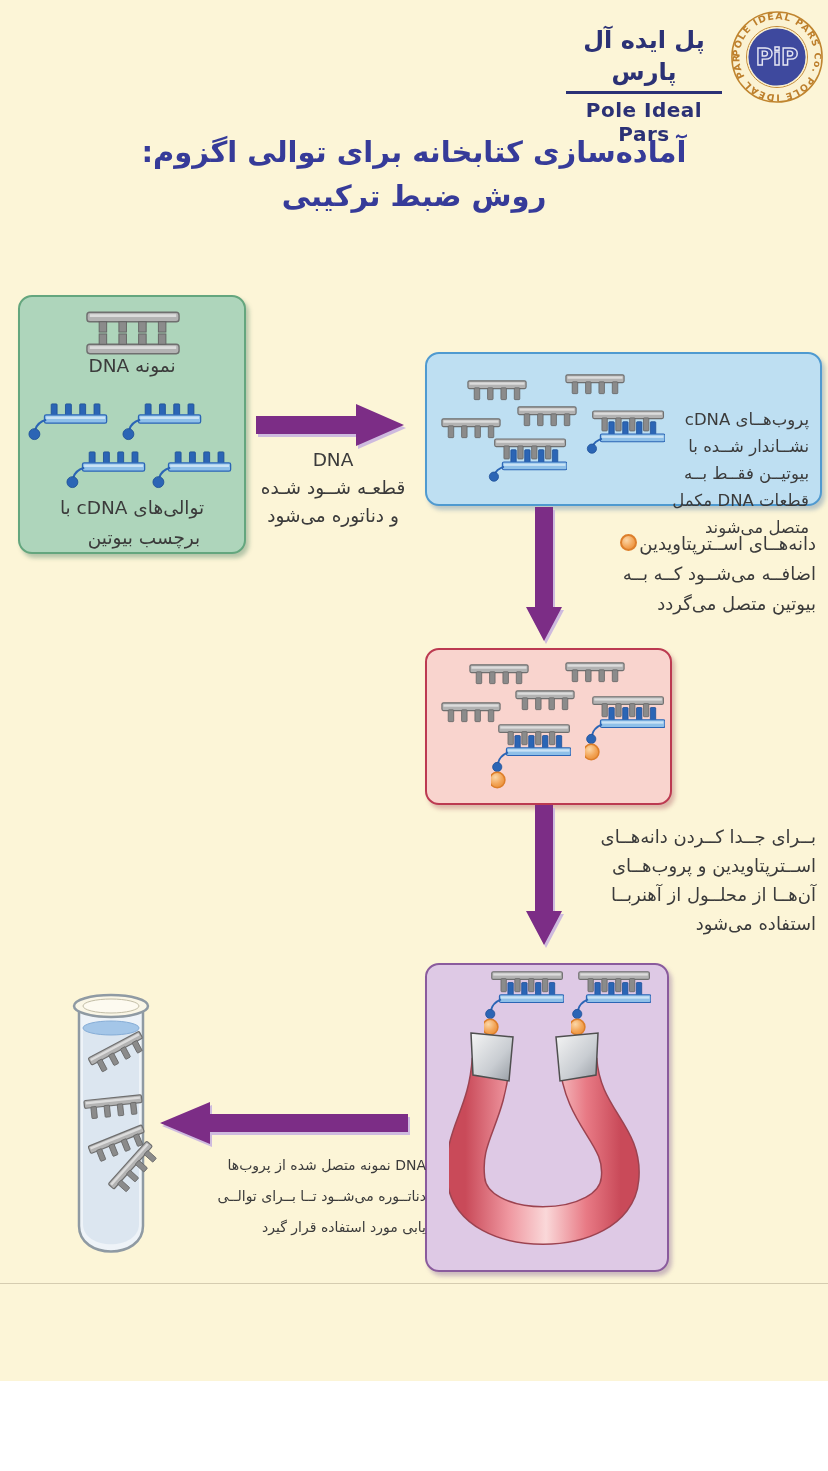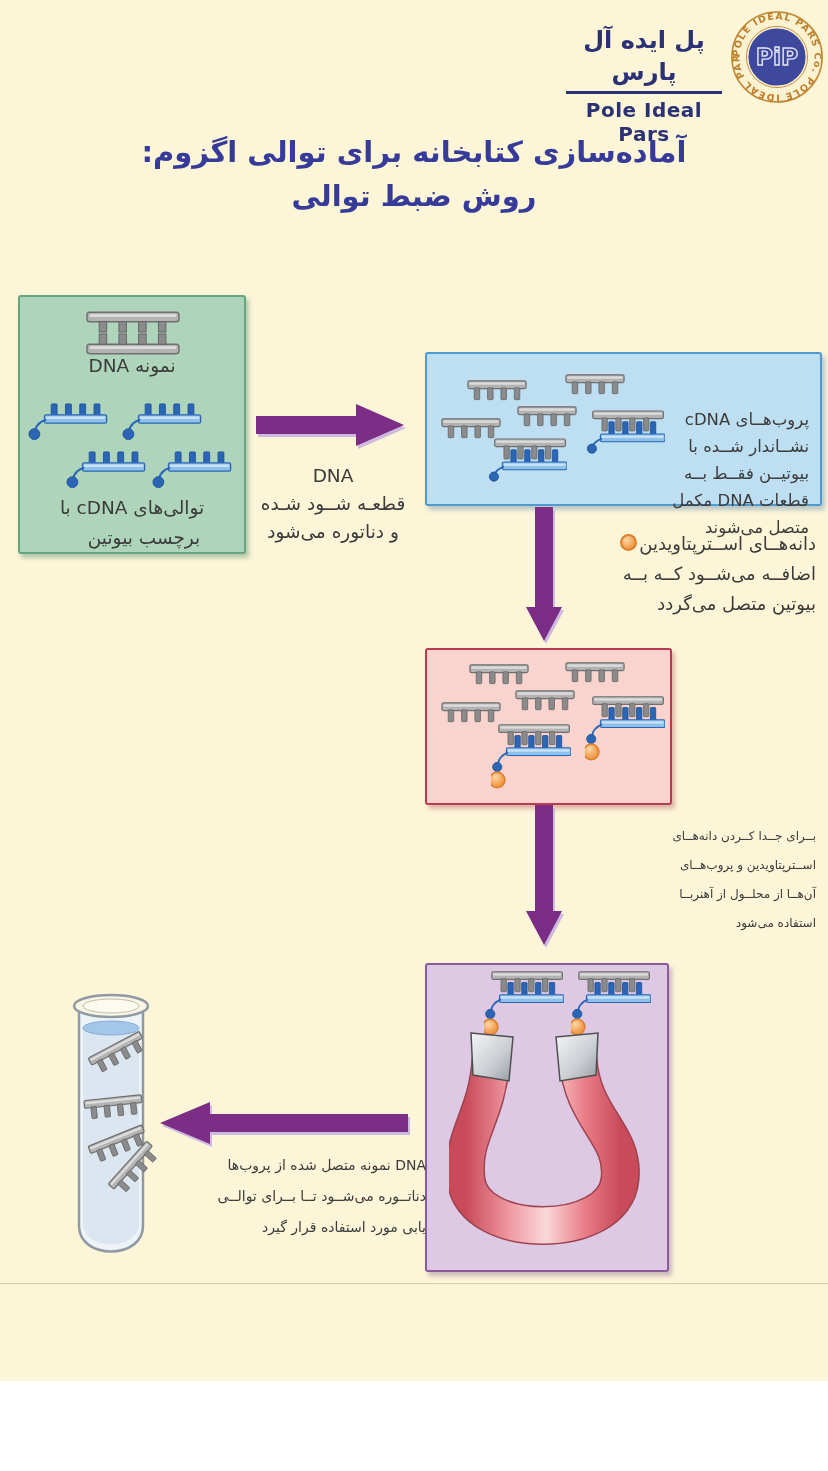--- a/index.html
+++ b/index.html
@@ -10,32 +10,32 @@
   
   .brand{top:24px;right:104px;width:160px;text-align:center;color:#2b3175;}
   .brand-fa{font-size:24px;font-weight:bold;line-height:32px;}
   .brand-rule{border:none;border-top:3px solid #2b3175;margin:3px 2px 4px 2px;}
   .brand-en{font-size:20px;font-weight:bold;letter-spacing:.5px;}
   .logo{top:10px;right:4px;width:94px;height:94px;}
   
   .title{top:130px;left:0;width:100%;text-align:center;color:#363b99;
          font-size:29px;font-weight:bold;line-height:44px;}
   
-  .box{border-radius:3px;}
+  .box{border-radius:14px;}
   .box-sample {left:18px; top:295px;width:224px;height:255px;background:#aed5bb;border:2px solid #64a67e;box-shadow:3px 4px 4px rgba(96,140,112,.45);}
   .box-capture{left:425px;top:352px;width:393px;height:150px;background:#bedff2;border:2px solid #4f9ad0;box-shadow:3px 4px 4px rgba(90,130,170,.4);}
   .box-beads  {left:425px;top:648px;width:243px;height:153px;background:#f9d4ce;border:2px solid #bc3a51;box-shadow:3px 4px 4px rgba(170,90,100,.4);}
   .box-magnet {left:425px;top:963px;width:240px;height:305px;background:#dec9e5;border:2px solid #8a5b9d;box-shadow:3px 4px 4px rgba(130,95,150,.4);}
   
   .cap{color:#3b3b3b;}
   .cap-line{display:block;}
-  .arrow1-cap{left:248px;top:446px;width:170px;text-align:center;font-size:18.5px;line-height:28px;margin-top:16px;}
+  .arrow1-cap{left:248px;top:446px;width:170px;text-align:center;font-size:18.5px;line-height:28px;}
   .capture-text{left:657px;top:362px;width:152px;text-align:right;font-size:16.5px;line-height:27px;margin-top:44px;}
   .beads-cap{left:568px;top:529px;width:248px;text-align:right;font-size:18px;line-height:30px;}
-  .magnet-cap{left:558px;top:822px;width:258px;text-align:right;font-size:12px;line-height:29px;}
+  .magnet-cap{left:558px;top:822px;width:258px;text-align:right;font-size:18px;line-height:29px;}
   .elute-cap{left:160px;top:1150px;width:266px;text-align:right;font-size:14px;line-height:31px;}
   .sample-dna-label{left:0;top:58px;width:100%;text-align:center;font-size:18.5px;}
   .sample-probe-label1{left:0;top:200px;width:100%;text-align:center;font-size:18.5px;}
   .sample-probe-label2{left:12px;top:230px;width:100%;text-align:center;font-size:18.5px;}
   .bead-dot{display:inline-block;width:13px;height:13px;border-radius:50%;vertical-align:-1px;margin:0 2px;
             background:radial-gradient(circle at 35% 32%,#fbd7a8,#f3a659 55%,#e8892f 95%);border:2px solid #dd7f2b;}
   .parrow{filter:drop-shadow(2px 3px 0 rgba(203,182,222,.95));}
   .footer{left:28px;top:1422px;font-size:30px;font-weight:bold;color:#2c3192;letter-spacing:.5px;}
   .divider{top:1283px;left:0;width:828px;height:1px;background:#d5ccb0;}
   .bottom-strip{top:1464px;left:0;width:828px;height:7px;background:#ddd3b5;}
@@ -166,21 +166,21 @@
     <text font-size="10" font-weight="bold" fill="#bd7f2c" letter-spacing="1.2">
       <textPath href="#ringPath">POLE IDEAL PARS Co.  POLE IDEAL PARS Co.</textPath>
     </text>
     <circle cx="50" cy="50" r="32.5" fill="none" stroke="#c0852f" stroke-width="1"></circle>
     <circle cx="50" cy="50" r="31" fill="#3e499e" stroke="#fbf2d2" stroke-width="1.2"></circle>
     <text x="50" y="59" text-anchor="middle" font-size="25" font-weight="bold" fill="#3e499e" stroke="#e3e4f2" stroke-width="1.5">PiP</text>
   </svg>
 
   <div class="abs title rtl">
     <span class="cap-line">آماده‌سازی کتابخانه برای توالی اگزوم:</span>
-    <span class="cap-line">روش ضبط توالی</span>
+    <span class="cap-line">روش ضبط ترکیبی</span>
   </div>
 
   <div class="abs box box-sample">
     <svg class="abs" style="left:66px;top:14px" width="94" height="44" viewBox="0 0 100 46">
         <use href="#sym-dsdna"></use>
       </svg>
     <div class="abs sample-dna-label rtl">نمونه DNA</div>
     <svg class="abs" style="left:6px;top:100px" width="84" height="44" viewBox="0 0 100 52">
         <use href="#sym-probe"></use>
       </svg>

